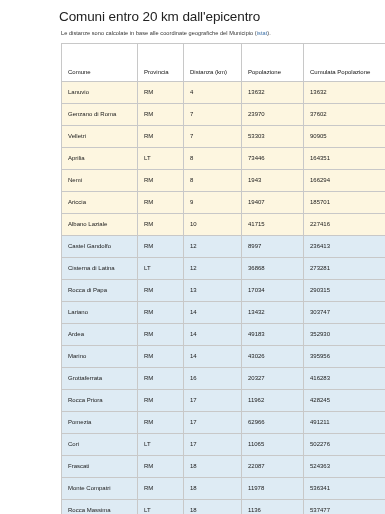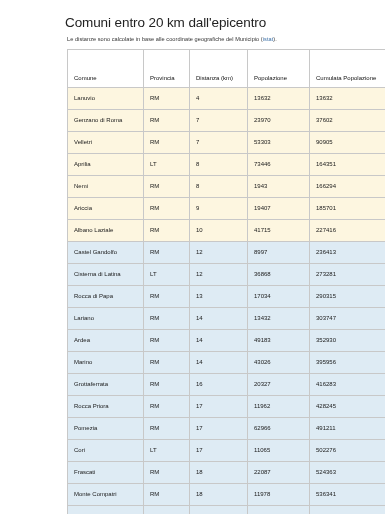--- a/index.html
+++ b/index.html
@@ -12,21 +12,21 @@
     height: 514px;
     font-family: "Liberation Sans", sans-serif;
     color: #222222;
     overflow: hidden;
   }
   .page {
     width: 385px;
     height: 514px;
     position: relative;
     box-sizing: border-box;
-    padding: 10px;
+    padding: 4px;
   }
   .page-title {
     margin: 0;
     padding: 5px 0 0 55px;
     font-size: 13.5px;
     font-weight: normal;
     color: #222222;
     letter-spacing: -0.1px;
     line-height: 15px;
   }

